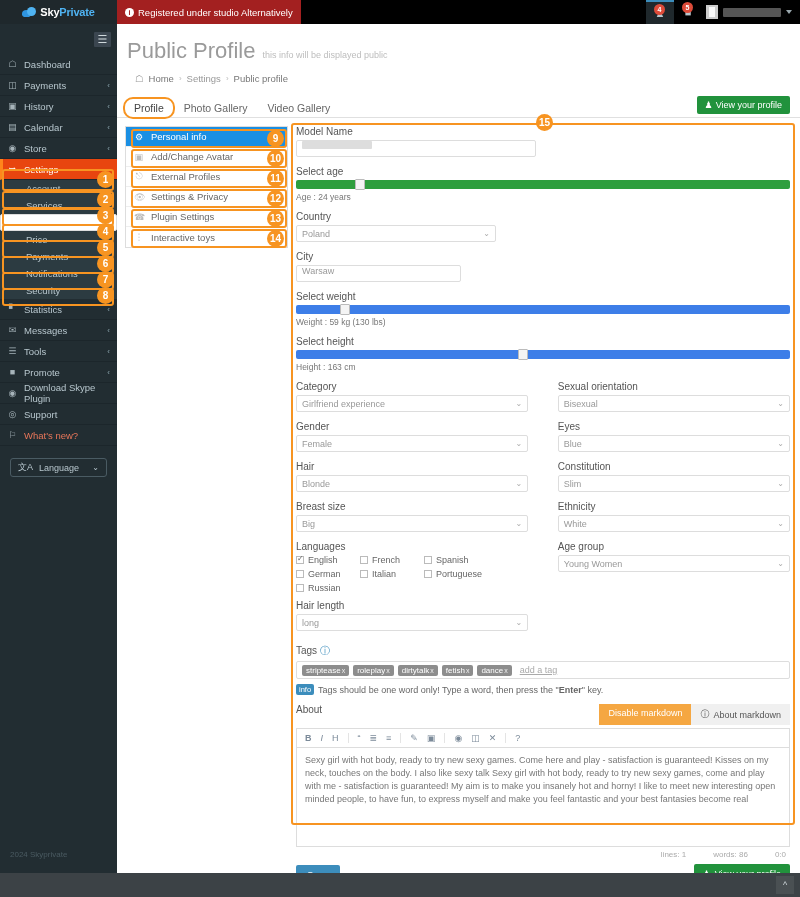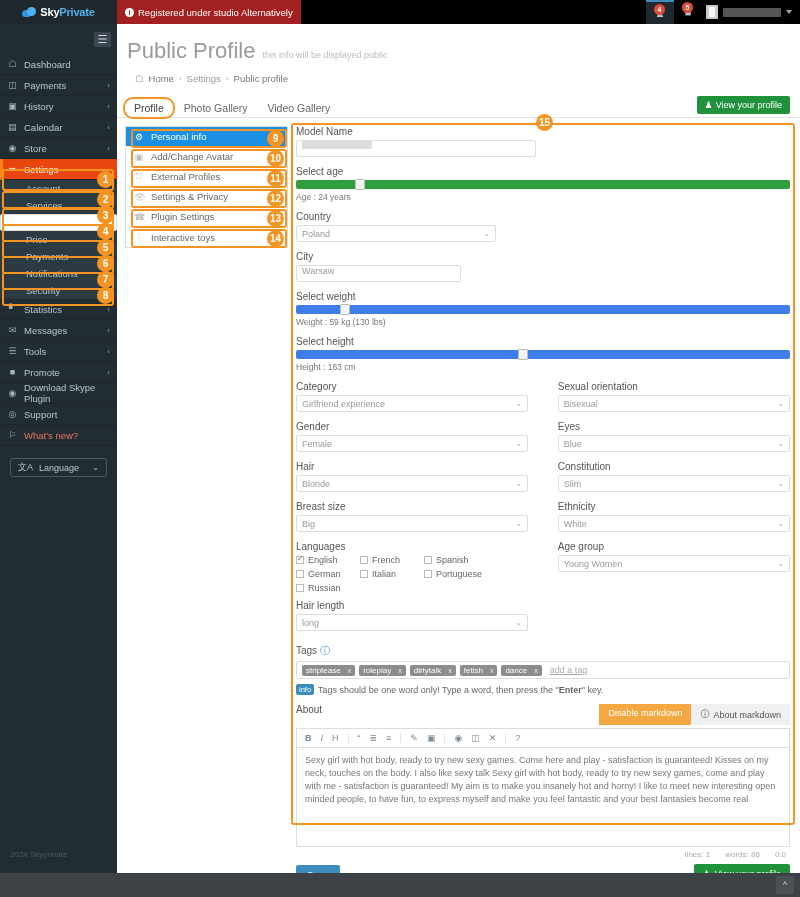--- a/index.html
+++ b/index.html
@@ -100,36 +100,36 @@
   .col-a { width:47%; }
   .col-b { width:47%; margin-left:6%;}
 
   .cbrow { display:flex; flex-wrap:wrap; gap:0px 2px; }
   .cb { display:flex; align-items:center; gap:4px; font-size:9px; color:#666; width:62px; margin-bottom:4px;}
   .cbx { width:8px; height:8px; border:1px solid #bbb; background:#fff; display:inline-block; position:relative; flex:0 0 8px;}
   .cbx.on::after { content:"✓"; position:absolute; left:0px; top:-3px; font-size:8px; color:#666;}
 
   
   .tagbox { border:1px solid #ddd; border-radius:2px; min-height:18px; display:flex; align-items:center; gap:4px; padding:2px 5px;}
-  .tag { background:#8d8d8d; color:#fff; font-size:8px; padding:1px 4px; border-radius:2px; display:flex; gap:7px; align-items:center;}
+  .tag { background:#8d8d8d; color:#fff; font-size:8px; padding:1px 4px; border-radius:2px; display:flex; gap:1px; align-items:center;}
   .tag .x { font-size:7px; opacity:.85;}
   .tag-ph { font-size:9px; color:#aaa; margin-left:4px;text-decoration:underline;}
   .infoline { margin-top:5px; font-size:9px; color:#666; display:flex; align-items:center; gap:4px;}
   .infopill { background:#3c8dbc; color:#fff; font-size:7.5px; padding:1px 3px; border-radius:2px;}
 
   
   .about-head { display:flex; align-items:flex-start; }
   .about-lbl { font-size:10px; color:#555; }
   .md-btns { margin-left:auto; display:flex; }
   .btn-disable-md { background:#f5a742; color:#fff; font-size:9px; padding:4px 9px;}
   .btn-about-md { background:#f0f0f0; color:#555; font-size:9px; padding:4px 9px; display:flex; align-items:center; gap:4px;}
   .md-toolbar { border:1px solid #ddd; border-bottom:none; height:19px; display:flex; align-items:center; gap:9px; padding:0 8px; color:#7b8a99; font-size:9px; background:#fff; margin-top:3px;}
   .md-sep { width:1px; height:10px; background:#e4e4e4;}
   .about-area { border:1px solid #ddd; height:100px; padding:6px 8px; font-size:9px; color:#777; line-height:1.45; overflow:hidden;}
-  .meta-line { display:flex; justify-content:flex-end; gap:15px; font-size:8px; color:#aaa; padding:3px 4px 0 0;}
+  .meta-line { display:flex; justify-content:flex-end; gap:27px; font-size:8px; color:#aaa; padding:3px 4px 0 0;}
   .btn-row { display:flex; align-items:center; margin-top:5px;}
   .btn-save { background:#3c8dbc; color:#fff; font-size:9.5px; padding:4px 11px; border-radius:2px;}
   .btn-view2 { margin-left:auto; background:#21923c; color:#fff; font-size:9px; padding:5px 9px; border-radius:2px; display:flex; align-items:center; gap:4px;}
 
   
   .footer { position:absolute; left:0; bottom:0; width:800px; height:24px; background:#3c4246; }
   .totop { position:absolute; right:6px; bottom:3px; width:18px; height:18px; background:#4a5053; color:#cfd6d9; display:flex;align-items:center;justify-content:center;font-size:9px;}
 
   
   .ann { position:absolute; border:2px solid #f79421; border-radius:3px; pointer-events:none; z-index:30;}

